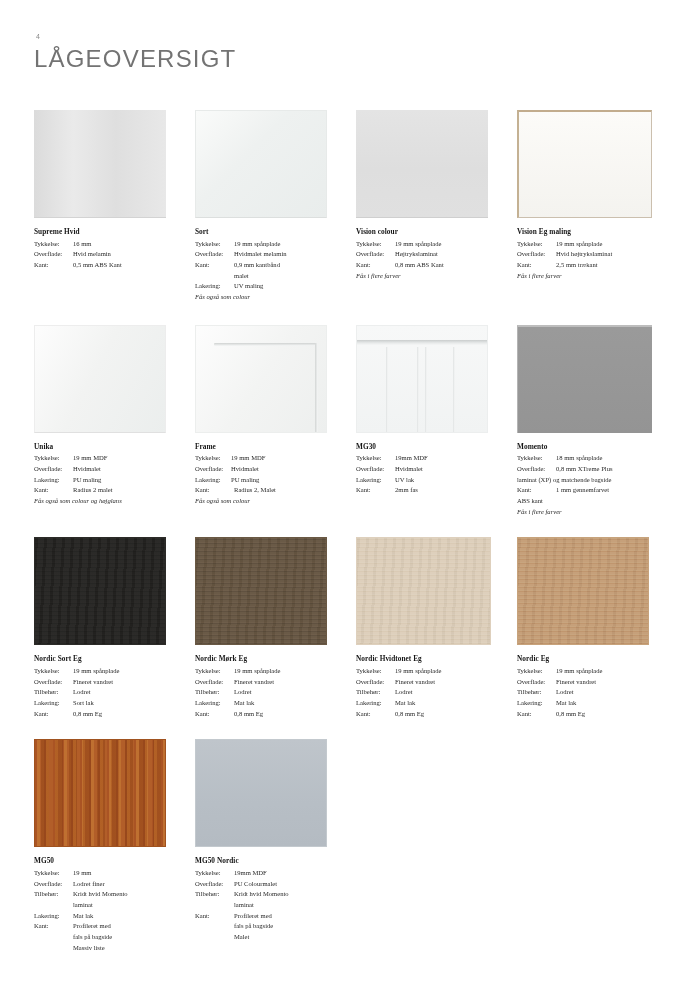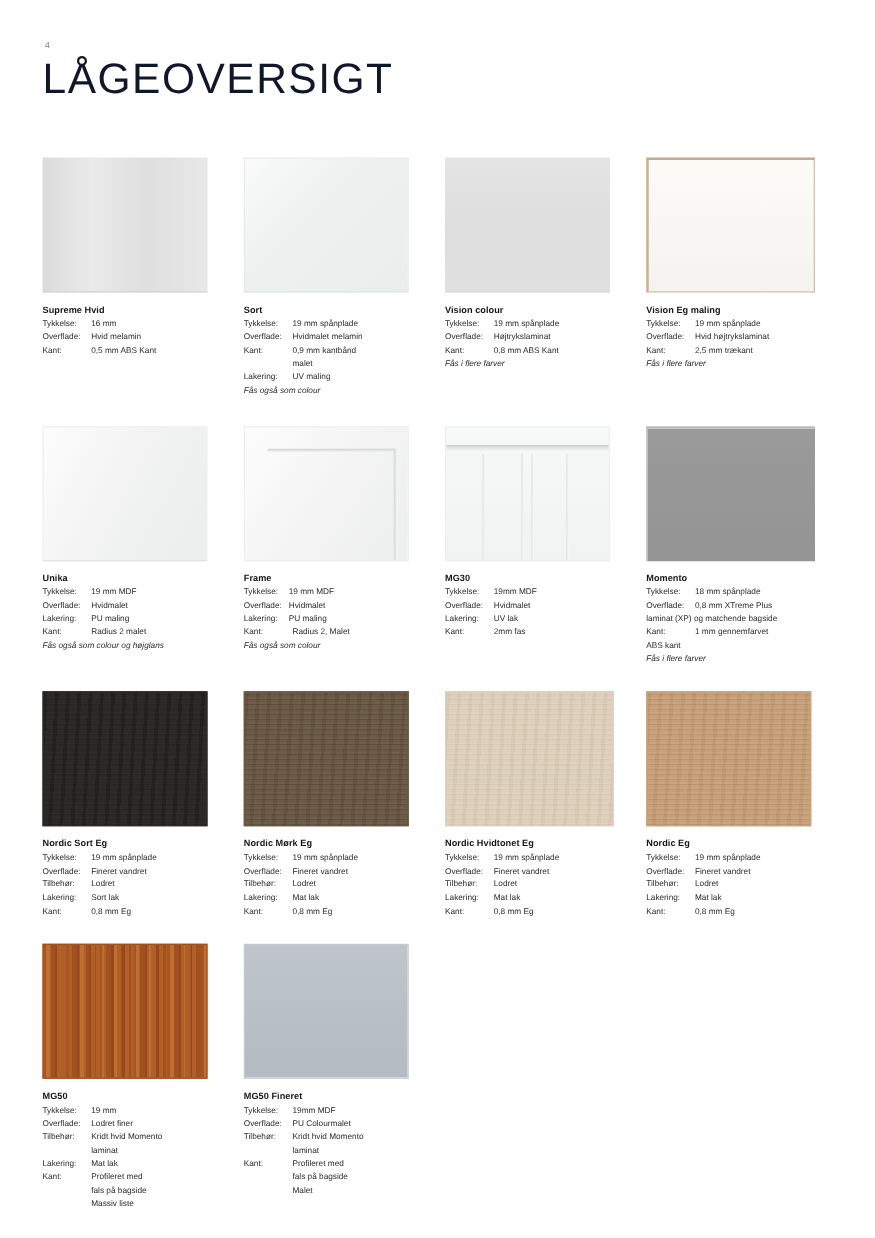--- a/index.html
+++ b/index.html
@@ -16,35 +16,36 @@
     position: absolute;
     left: 36px; top: 33px;
     font-size: 7px;
     color: #8a8a8a;
     letter-spacing: 0.3px;
   }
 
   .page-title {
     position: absolute;
     left: 34px; top: 46px;
-    font-size: 34px;
+    font-size: 24px;
     font-weight: 300;
     letter-spacing: 1.2px;
-    color: #0f172a;
+    color: #737373;
     line-height: 1.05;
     font-stretch: normal;
   }
 
   .grid {
     position: absolute;
-    left: 34px; top: 126px;
+    left: 34px; top: 110px;
     width: 634px;
     display: grid;
     grid-template-columns: repeat(4, 149px);
     column-gap: 12px;
+    font-family: Liberation Serif, serif;
   }
 
   .card { width: 149px; }
 
   .swatch {
     width: 132px;
     height: 108px;
     margin-bottom: 9px;
     position: relative;
     overflow: hidden;
@@ -529,21 +530,21 @@
           </div>
         <div class="spec">
             <span class="k">Kant:</span>
             <span class="v"><span>Profileret med</span><span class="cont">fals på bagside</span><span class="cont">Massiv liste</span></span>
           </div>
       </div>
     </div>
 
     <div class="card" style="margin-top:20px">
       <div class="swatch sw-mg50c"></div>
-      <div class="card-title">MG50 Fineret</div>
+      <div class="card-title">MG50 Nordic</div>
       <div class="specs">
         <div class="spec">
             <span class="k">Tykkelse:</span>
             <span class="v">19mm MDF</span>
           </div>
         <div class="spec">
             <span class="k">Overflade:</span>
             <span class="v">PU Colourmalet</span>
           </div>
         <div class="spec">

